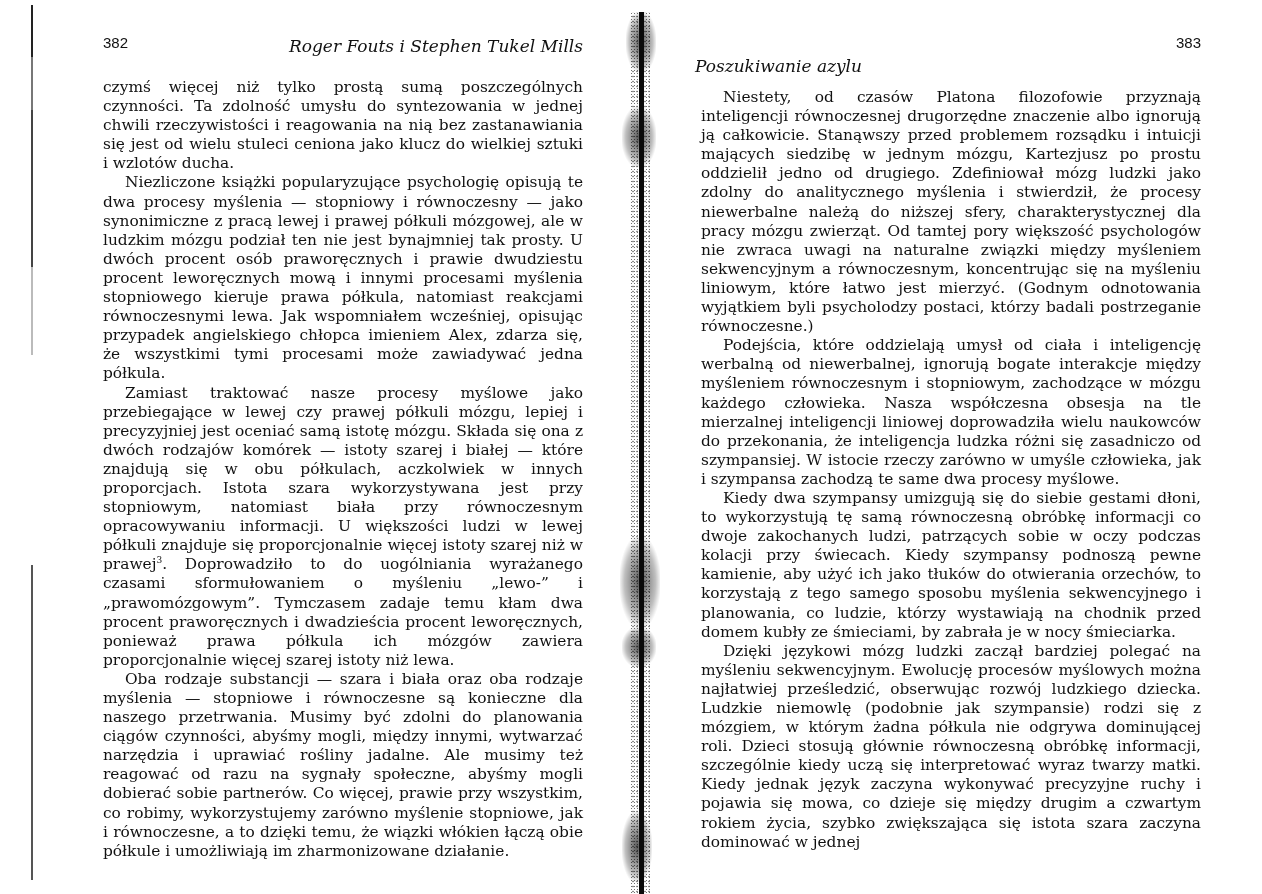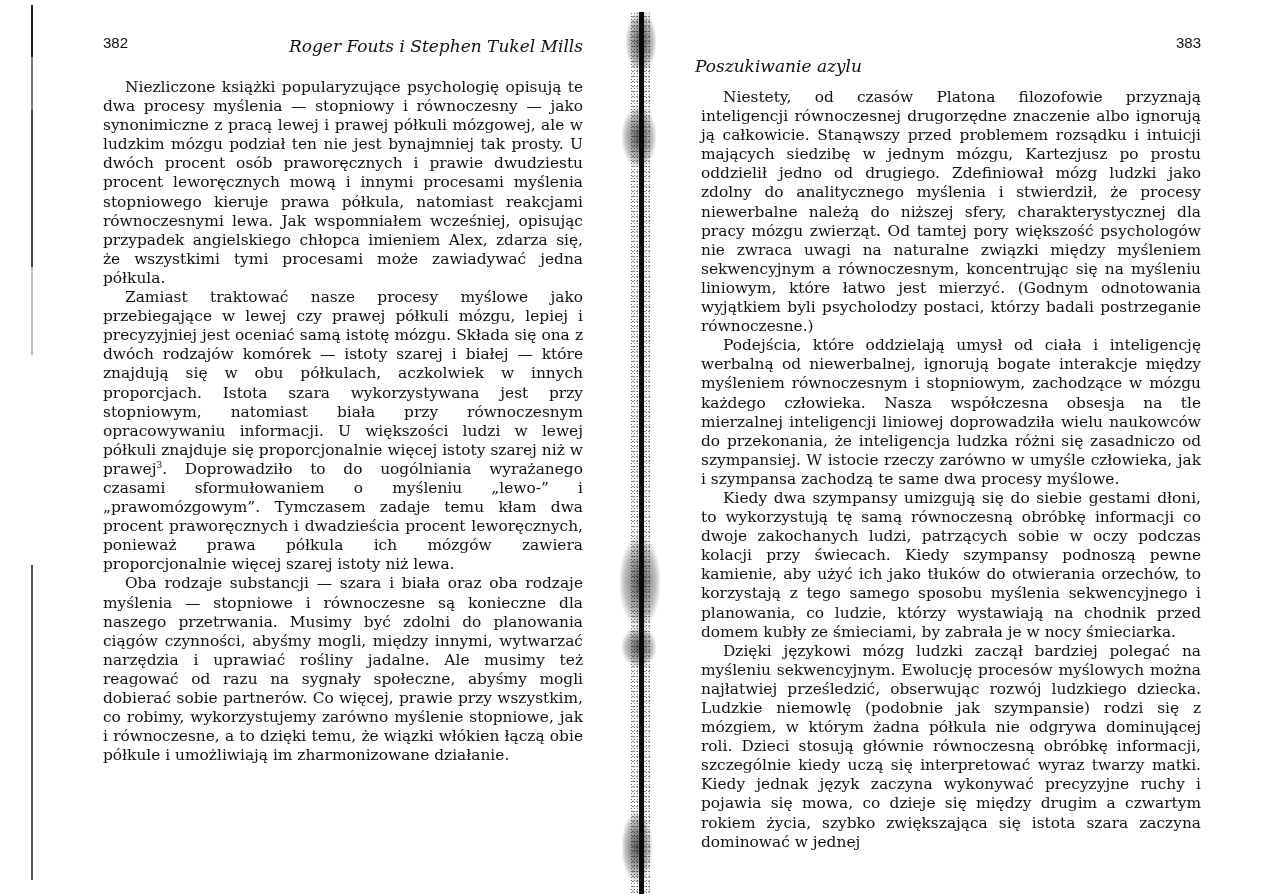--- a/index.html
+++ b/index.html
@@ -47,20 +47,21 @@
   <div class="blob" style="left:-4px;top:800px;width:30px;height:70px;"></div>
   <div class="core"></div>
 </div>
 
 <div class="page left">
   <div class="running-head">
     <span class="num">382</span>
     <span class="title">Roger Fouts i Stephen Tukel Mills</span>
   </div>
   <div class="body">
+    <p class="noindent">czymś więcej niż tylko prostą sumą poszczególnych czynności. Ta zdolność umysłu do syntezowania w jednej chwili rzeczywistości i reagowania na nią bez zastanawiania się jest od wielu stuleci ceniona jako klucz do wielkiej sztuki i wzlotów ducha.</p>
     <p>Niezliczone książki popularyzujące psychologię opisują te dwa procesy myślenia — stopniowy i równoczesny — jako synonimiczne z pracą lewej i prawej półkuli mózgowej, ale w ludzkim mózgu podział ten nie jest bynajmniej tak prosty. U dwóch procent osób praworęcznych i prawie dwudziestu procent leworęcznych mową i innymi procesami myślenia stopniowego kieruje prawa półkula, natomiast reakcjami równoczesnymi lewa. Jak wspomniałem wcześniej, opisując przypadek angielskiego chłopca imieniem Alex, zdarza się, że wszystkimi tymi procesami może zawiadywać jedna półkula.</p>
     <p><span>Zamiast traktować nasze procesy myślowe jako przebiegające w lewej czy prawej półkuli mózgu, lepiej i precyzyjniej jest oceniać samą istotę mózgu. Składa się ona z dwóch rodzajów komórek — istoty szarej i białej — które znajdują się w obu półkulach, aczkolwiek w innych proporcjach. Istota szara wykorzystywana jest przy stopniowym, natomiast biała przy równoczesnym opracowywaniu informacji. U większości ludzi w lewej półkuli znajduje się proporcjonalnie więcej istoty szarej niż w prawej</span><sup>3</sup><span>. Doprowadziło to do uogólniania wyrażanego czasami sformułowaniem o myśleniu „lewo-” i „prawomózgowym”. Tymczasem zadaje temu kłam dwa procent praworęcznych i dwadzieścia procent leworęcznych, ponieważ prawa półkula ich mózgów zawiera proporcjonalnie więcej szarej istoty niż lewa.</span></p>
     <p>Oba rodzaje substancji — szara i biała oraz oba rodzaje myślenia — stopniowe i równoczesne są konieczne dla naszego przetrwania. Musimy być zdolni do planowania ciągów czynności, abyśmy mogli, między innymi, wytwarzać narzędzia i uprawiać rośliny jadalne. Ale musimy też reagować od razu na sygnały społeczne, abyśmy mogli dobierać sobie partnerów. Co więcej, prawie przy wszystkim, co robimy, wykorzystujemy zarówno myślenie stopniowe, jak i równoczesne, a to dzięki temu, że wiązki włókien łączą obie półkule i umożliwiają im zharmonizowane działanie.</p>
   </div>
 </div>
 
 <div class="page right">
   <div class="running-head">
     <span class="title">Poszukiwanie azylu</span>
     <span class="num">383</span>

